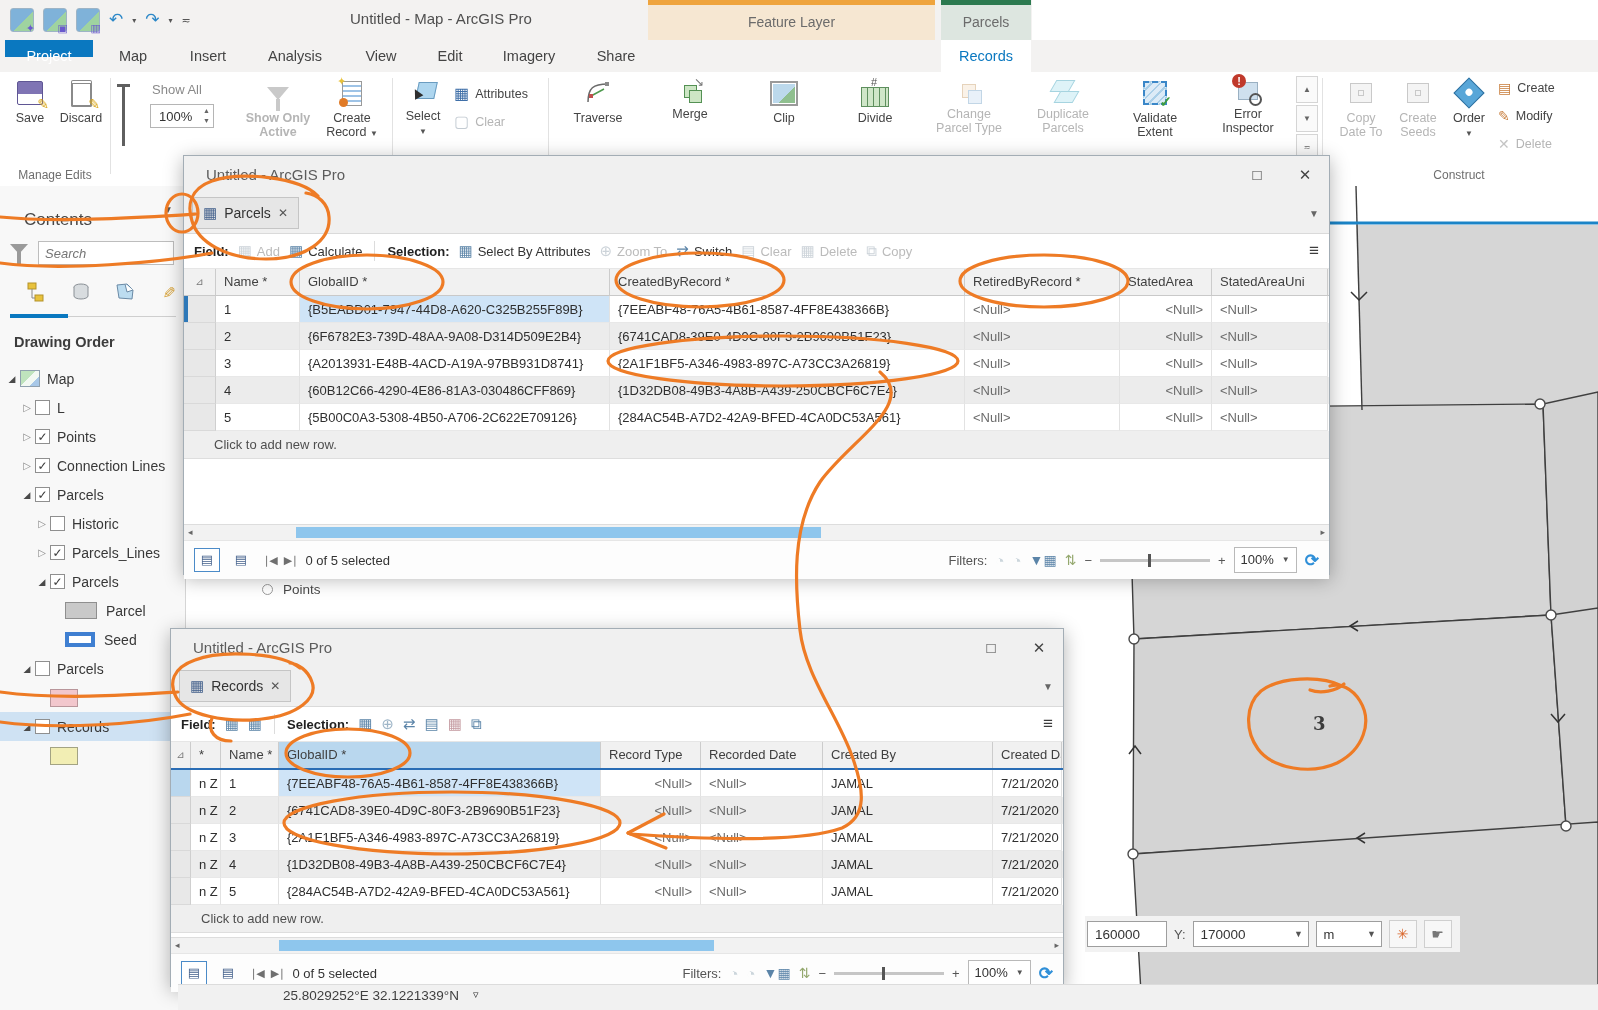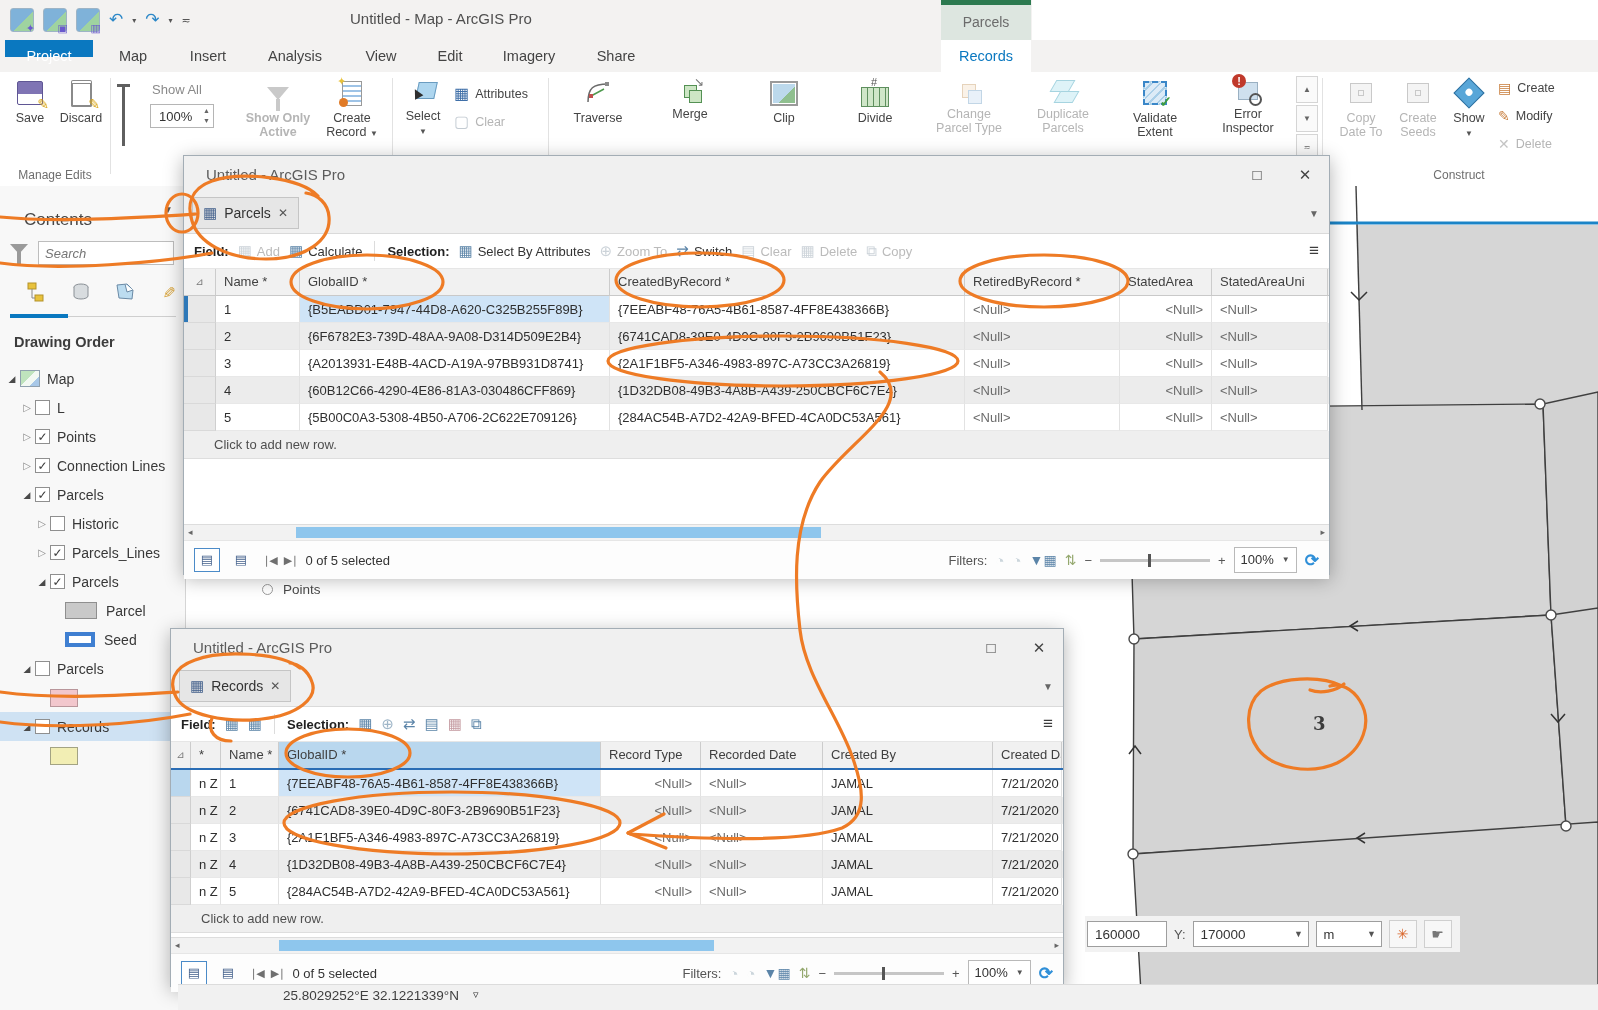--- a/index.html
+++ b/index.html
@@ -187,20 +187,21 @@
           <span>▥</span>
         </div>
       <span class="undoredo">↶</span>
         <span class="mini-caret">▾</span>
       <span class="undoredo">↷</span>
         <span class="mini-caret">▾</span>
       <span class="mini-caret" style="font-size:11px;">≂</span>
     </div>
     <div id="app-title" class="abs">Untitled - Map - ArcGIS Pro</div>
     <div id="tb-white" class="abs"></div>
+    <div id="ctx-fl" class="abs ctx-head">Feature Layer</div>
     <div id="ctx-pg" class="abs ctx-head">Parcels</div>
   </div>
 
   <div id="tabrow" class="abs">
     <div id="maintabs">
         <span class="rtab active" style="left: 5px; width: 88px;">Project</span>
         <span class="rtab" style="left: 100px; width: 66px;">Map</span>
         <span class="rtab" style="left: 173px; width: 70px;">Insert</span>
         <span class="rtab" style="left: 252px; width: 86px;">Analysis</span>
         <span class="rtab" style="left: 348px; width: 66px;">View</span>
@@ -362,21 +363,21 @@
       <div class="bigbtn dis" style="left:64px;top:6px;width:56px;">
         <div class="ibx">
             <div class="i-out"></div>
           </div>
         <div>Create Seeds</div>
       </div>
       <div class="bigbtn" style="left:120px;top:6px;width:46px;">
         <div class="ibx">
             <div class="i-build"></div>
           </div>
-        <div><span>Show</span><br><span class="caret">▼</span></div>
+        <div><span>Order</span><br><span class="caret">▼</span></div>
       </div>
       <div class="rowbtn" style="left:172px;top:8px;">
         <span class="sicon" style="color:#c77c3a;">▤</span>
           <span>Create</span>
       </div>
       <div class="rowbtn" style="left:172px;top:36px;">
         <span class="sicon" style="color:#c77c3a;">✎</span>
           <span>Modify</span>
       </div>
       <div class="rowbtn dis" style="left:172px;top:64px;">

